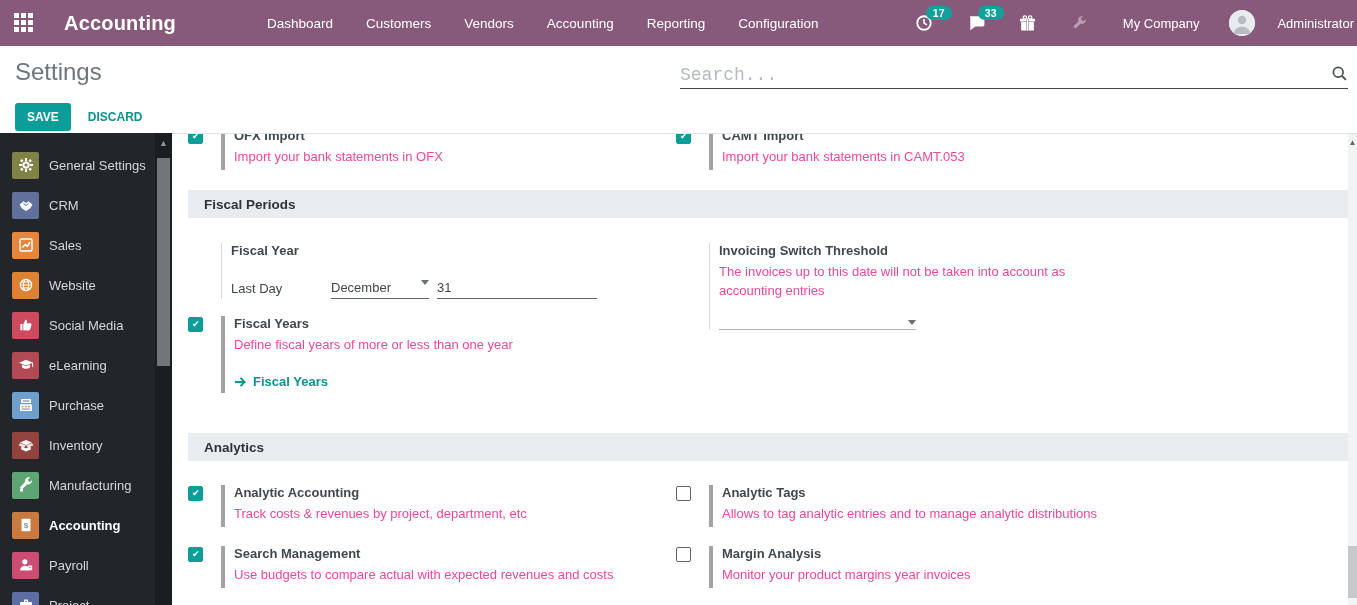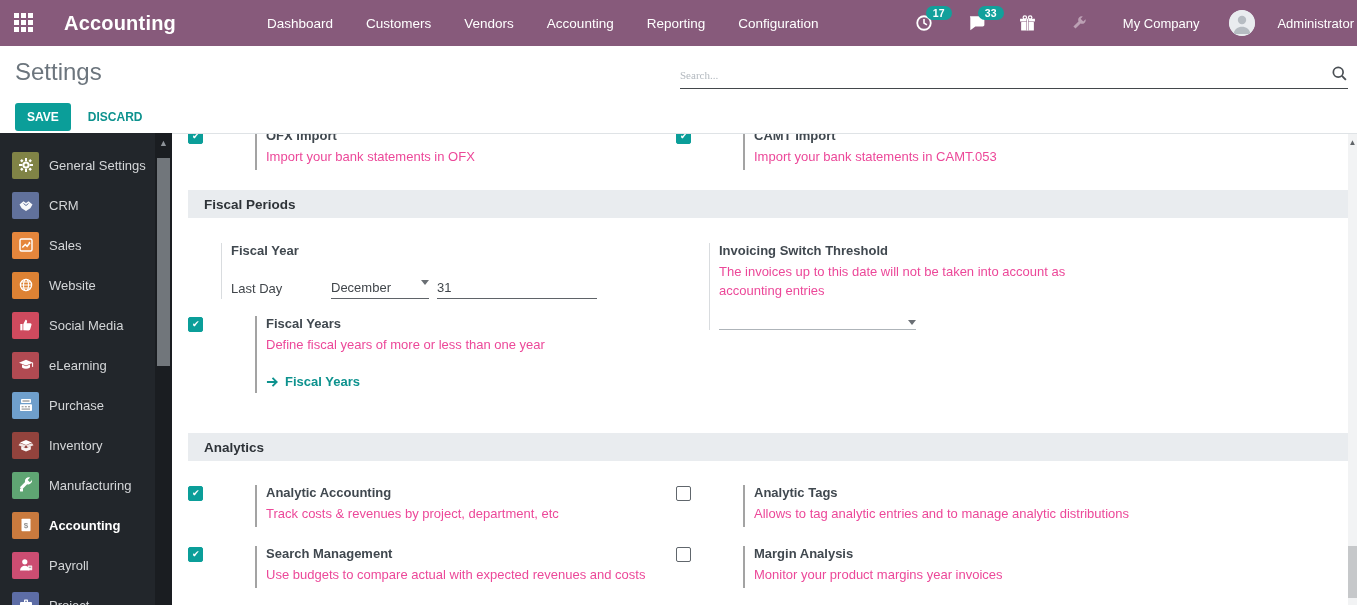--- a/index.html
+++ b/index.html
@@ -21,22 +21,22 @@
   .wrench-dim { opacity:.55; }
   .company-name, .user-name { font-size:13px; cursor:pointer; }
   .avatar { width:26px; height:26px; border-radius:50%; background:#e9ecef; overflow:hidden;
     display:flex; align-items:center; justify-content:center; margin-right:-8px; }
 
   
   .control-panel { height:87px; position:relative; background:#fff; }
   .cp-title { position:absolute; left:15px; top:12px; font-size:24px; color:#6c757d; font-weight:400; }
   .search-box { position:absolute; left:680px; top:16px; width:668px; height:27px;
     border-bottom:1px solid #43474b; display:flex; align-items:center; }
-  .search-box input { border:0; outline:0; flex:1; font-size:11px; color:#a16207;
-    font-family:Liberation Serif, serif; background:transparent; }
+  .search-box input { border:0; outline:0; flex:1; font-size:18px; color:#a16207;
+    font-family:Liberation Mono, monospace; background:transparent; }
   .search-box input::placeholder { color:#b3b9bf; }
   .cp-buttons { position:absolute; left:15px; top:57px; display:flex; align-items:center; }
   .btn-save { background:#0b9e99; color:#fff; border:0; font-weight:700; font-size:12px;
     padding:7px 12px; border-radius:3px; cursor:pointer; font-family:"Liberation Sans",sans-serif;}
   .btn-discard { color:#0d928e; font-weight:700; font-size:12px; margin-left:17px;
     background:none; border:0; cursor:pointer; font-family:"Liberation Sans",sans-serif; }
 
   
   .page { display:flex; height:472px; }
 
@@ -61,21 +61,21 @@
 
   .two-col { display:grid; grid-template-columns:472px 1fr; }
   .right-cell { padding-left:16px; }
 
   .setting-item { display:flex; align-items:flex-start; }
   .cb { width:15px; height:15px; border:1px solid #60666c; border-radius:2px; background:#fff;
     margin-right:18px; flex-shrink:0; margin-top:1px; position:relative; cursor:pointer; }
   .cb[data-state="checked"] { background:#0b9e99; border-color:#0b9e99; }
   .cb[data-state="checked"]::after { content:"✔"; color:#fff; font-size:9px; position:absolute;
     left:3px; top:1px; }
-  .item-body { border-left:2px solid #a3a3a3; padding-left:9px; flex:1; padding-bottom:4px;margin-left:34px; }
+  .item-body { border-left:4px solid #a3a3a3; padding-left:9px; flex:1; padding-bottom:4px; }
   .item-title { font-size:13px; font-weight:700; color:#40484f; line-height:16px; }
   .item-desc { font-size:13px; color:#ec4899; line-height:19px; margin-top:3px; }
 
   .section-header { height:28px; background:#e9ecef; display:flex; align-items:center;
     padding-left:16px; font-weight:700; font-size:13.5px; color:#2e3338; }
   .partial-row { margin-top:-6px; }
   .header-fiscal { margin-top:20px; }
   .fiscal-grid { margin-top:25px; }
   .group { display:flex; }
   .group-spacer { width:33px; flex-shrink:0; }

